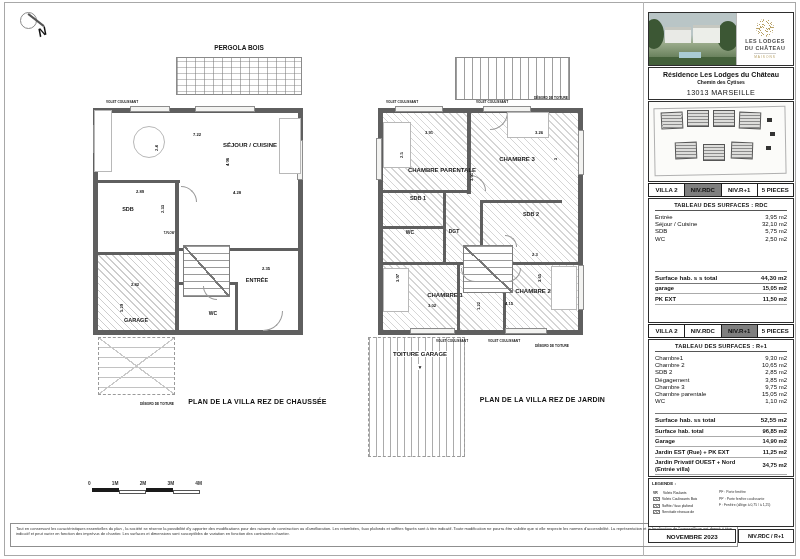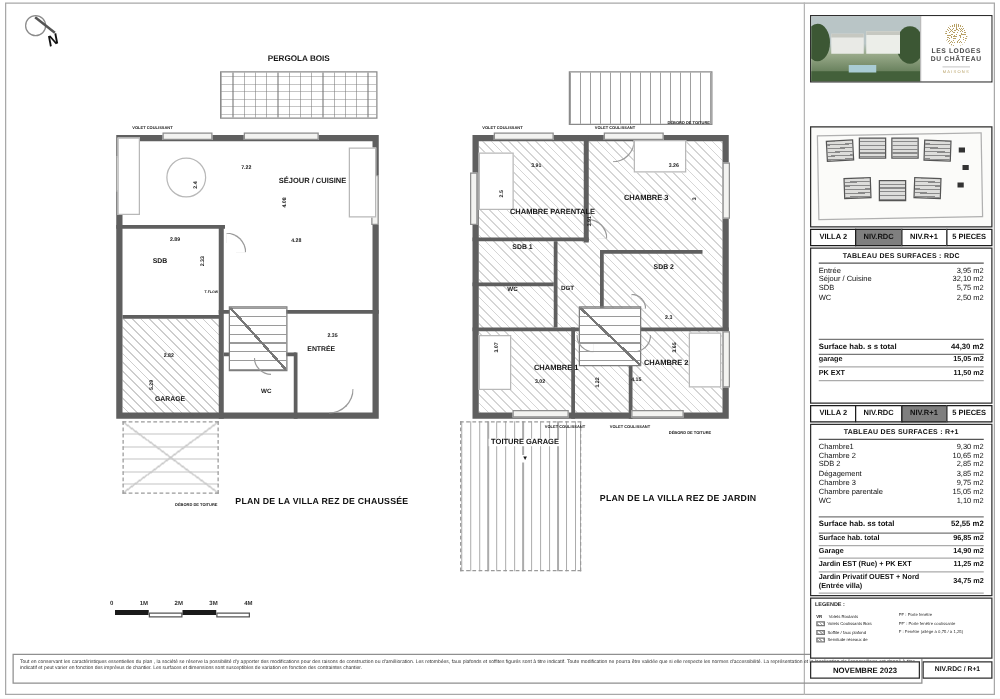--- a/index.html
+++ b/index.html
@@ -254,20 +254,25 @@
         <div class="ph" style="left:30px;bottom:7px;width:22px;height:6px;background:#a9ccd4"></div>
       </div>
       <div class="logo">
         <div class="burst"></div>
         <div class="logo-l1">LES LODGES</div>
         <div class="logo-l1">DU CHÂTEAU</div>
         <div class="logo-sub">MAISONS</div>
       </div>
     </div>
 
+    <div class="pbox addr">
+      <div class="addr-1">Résidence Les Lodges du Château</div>
+      <div class="addr-2">Chemin des Cytises</div>
+      <div class="addr-3">13013 MARSEILLE</div>
+    </div>
 
     <div class="pbox siteplan">
       <div class="soutline"></div>
       <div class="sb" style="left:12px;top:10px;transform:rotate(-3deg)"></div>
       <div class="sb" style="left:38px;top:8px"></div>
       <div class="sb" style="left:64px;top:8px"></div>
       <div class="sb" style="left:90px;top:10px;transform:rotate(2deg)"></div>
       <div class="sb" style="left:26px;top:40px;transform:rotate(-2deg)"></div>
       <div class="sb" style="left:54px;top:42px"></div>
       <div class="sb" style="left:82px;top:40px;transform:rotate(2deg)"></div>

